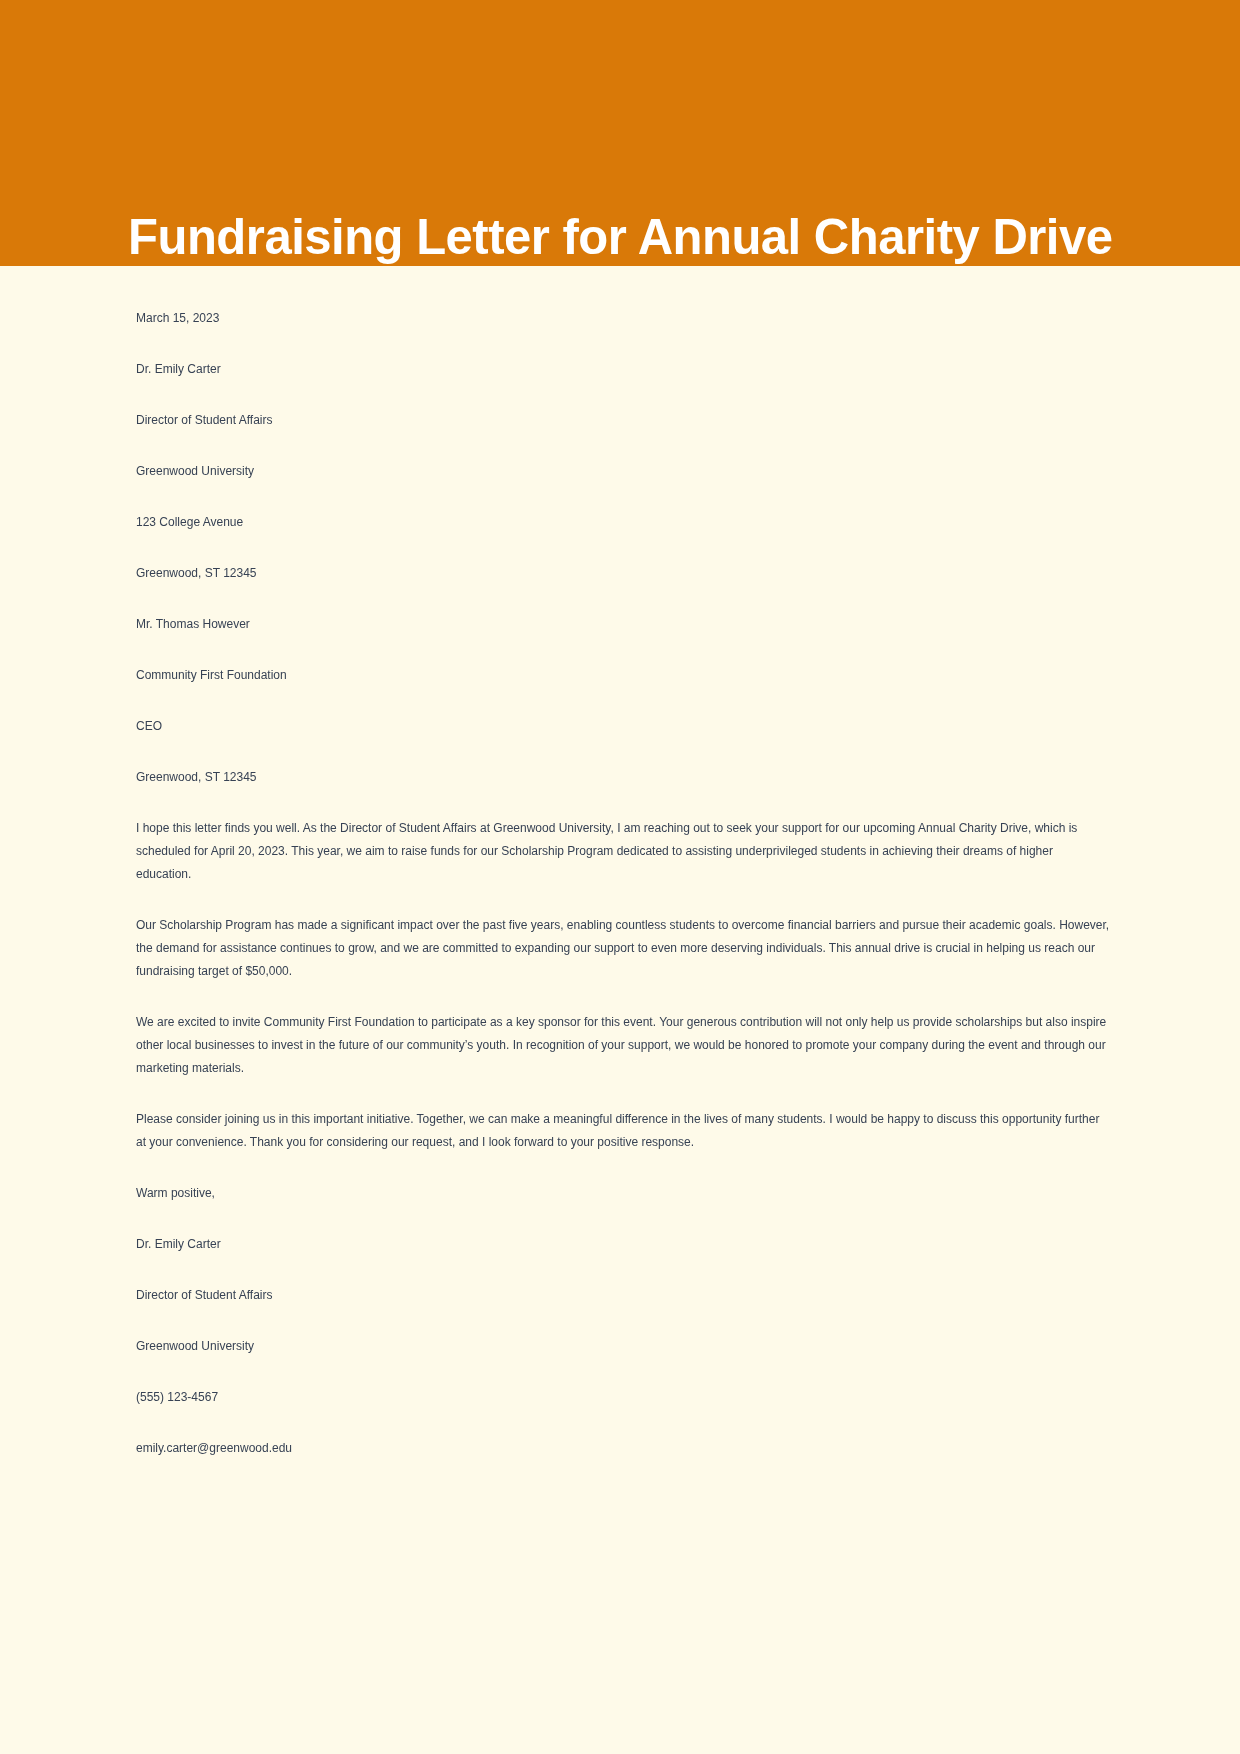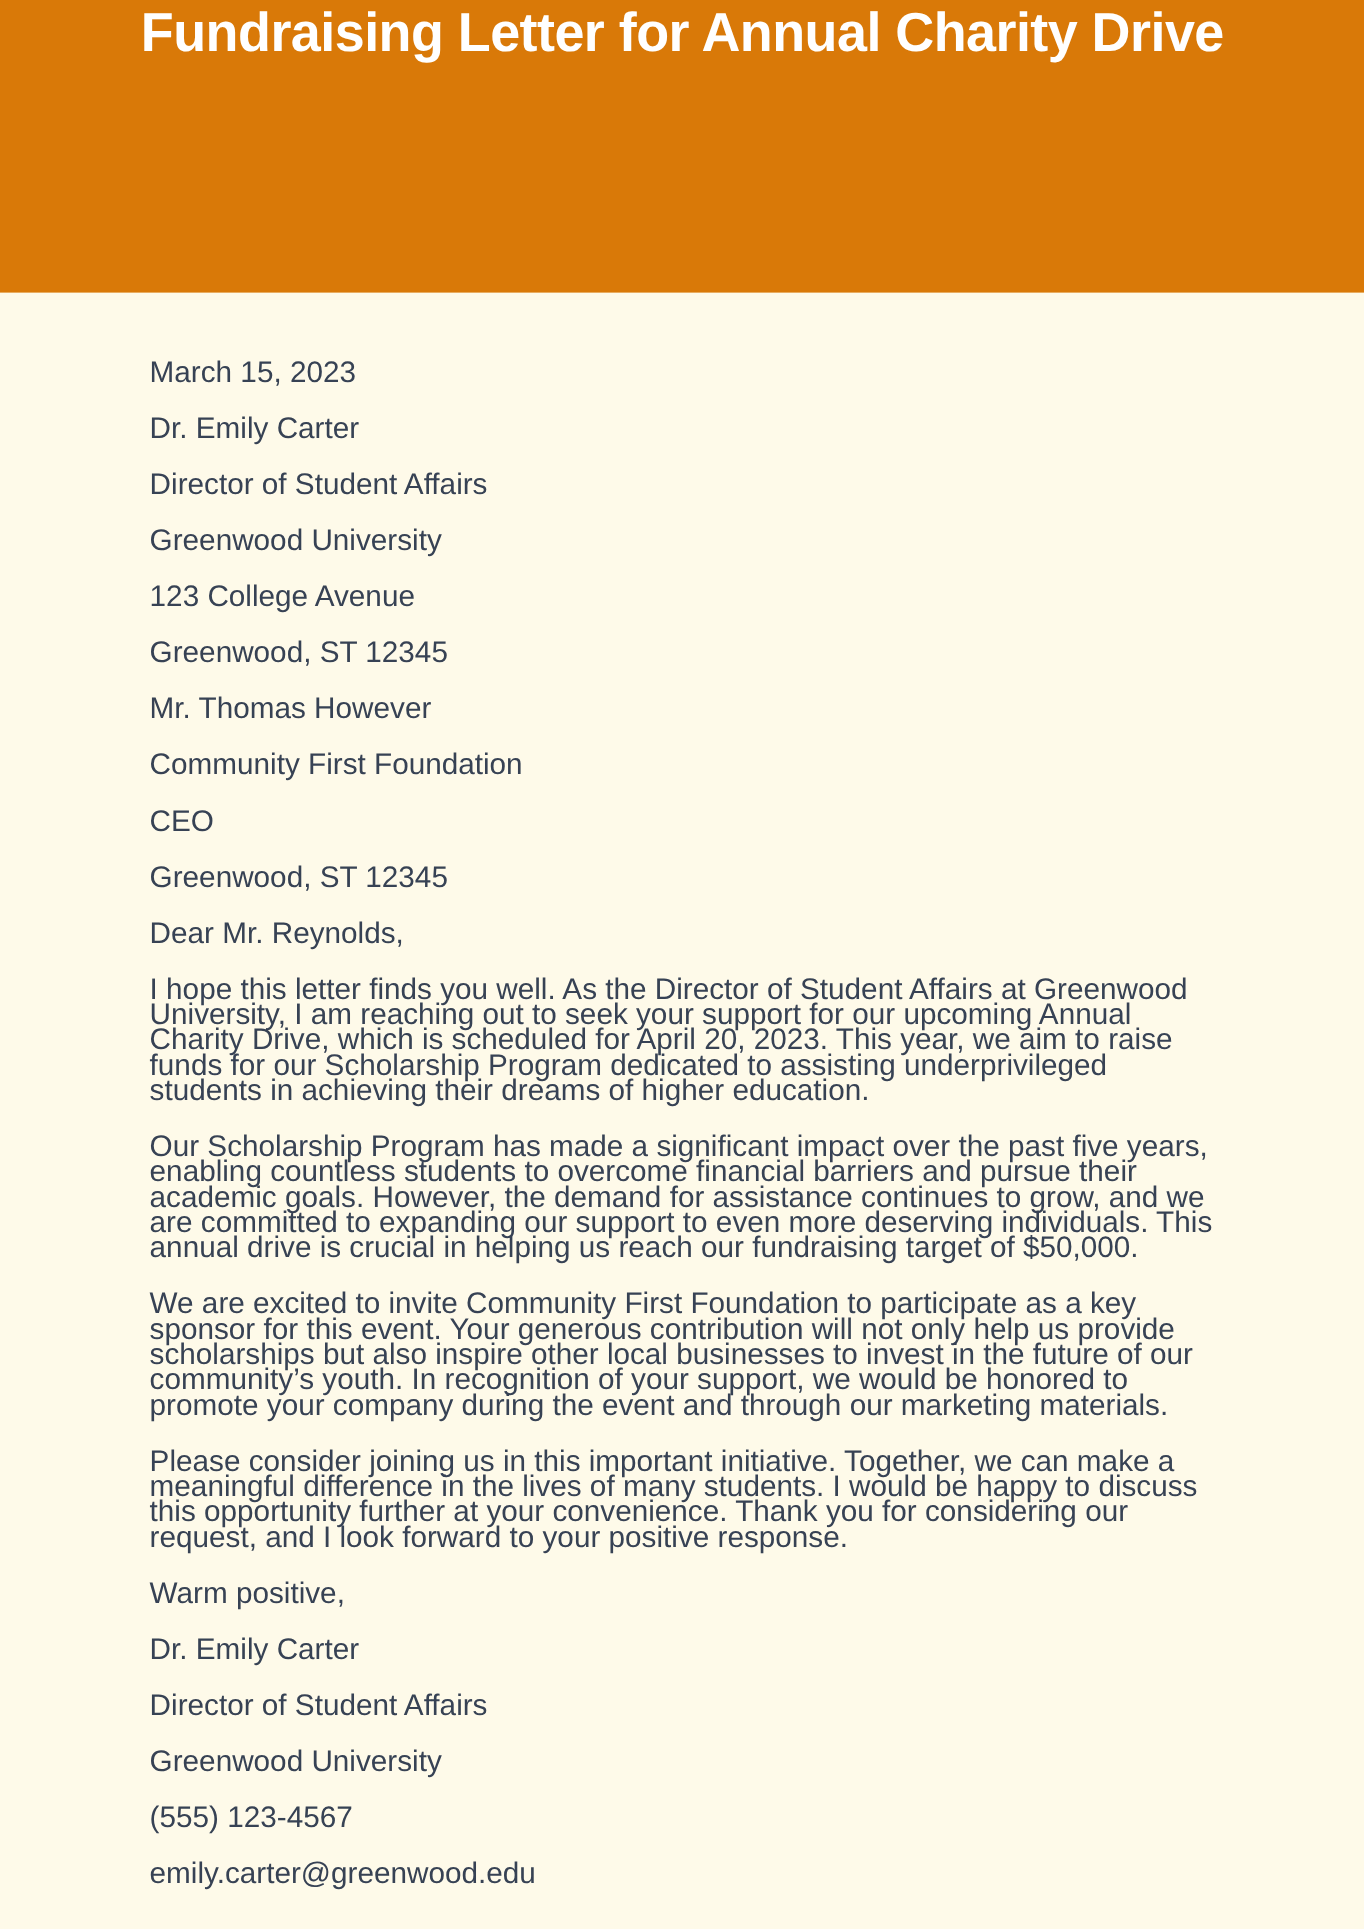--- a/index.html
+++ b/index.html
@@ -21,38 +21,37 @@
     width: 1240px;
     height: 1754px;
     background: var(--page-bg);
     overflow: hidden;
   }
   .banner {
     width: 100%;
     height: 266px;
     background: var(--header-bg);
     display: flex;
-    align-items: flex-start;
+    align-items: flex-end;
     justify-content: center;
   }
   .banner h1 {
     margin: 0;
     color: var(--title-color);
     font-size: 50px;
     font-weight: 700;
     letter-spacing: -0.5px;
     white-space: nowrap;
     transform: scaleX(0.98);
     transform-origin: center;
   }
   .content {
     padding: 41px 130px 0 136px;
-    font-size: 27px;
+    font-size: 12px;
     line-height: 23px;
-    margin-top: 20px;
   }
   .content p {
     margin: 0 0 28px 0;
   }
 </style>
 </head>
 <body>
 
 <div class="page">
 
@@ -72,21 +71,20 @@
       <p>Greenwood, ST 12345</p>
     </div>
 
     <div>
       <p>Mr. Thomas However</p>
       <p>Community First Foundation</p>
       <p>CEO</p>
       <p>Greenwood, ST 12345</p>
     </div>
 
-    <p>Dear Mr. Reynolds,</p>
 
     <p>I hope this letter finds you well. As the Director of Student Affairs at Greenwood University, I am reaching out to seek your support for our upcoming Annual Charity Drive, which is scheduled for April 20, 2023. This year, we aim to raise funds for our Scholarship Program dedicated to assisting underprivileged students in achieving their dreams of higher education.</p>
     <p>Our Scholarship Program has made a significant impact over the past five years, enabling countless students to overcome financial barriers and pursue their academic goals. However, the demand for assistance continues to grow, and we are committed to expanding our support to even more deserving individuals. This annual drive is crucial in helping us reach our fundraising target of $50,000.</p>
     <p>We are excited to invite Community First Foundation to participate as a key sponsor for this event. Your generous contribution will not only help us provide scholarships but also inspire other local businesses to invest in the future of our community’s youth. In recognition of your support, we would be honored to promote your company during the event and through our marketing materials.</p>
     <p>Please consider joining us in this important initiative. Together, we can make a meaningful difference in the lives of many students. I would be happy to discuss this opportunity further at your convenience. Thank you for considering our request, and I look forward to your positive response.</p>
 
     <p>Warm positive,</p>
 
     <div>
       <p>Dr. Emily Carter</p>

